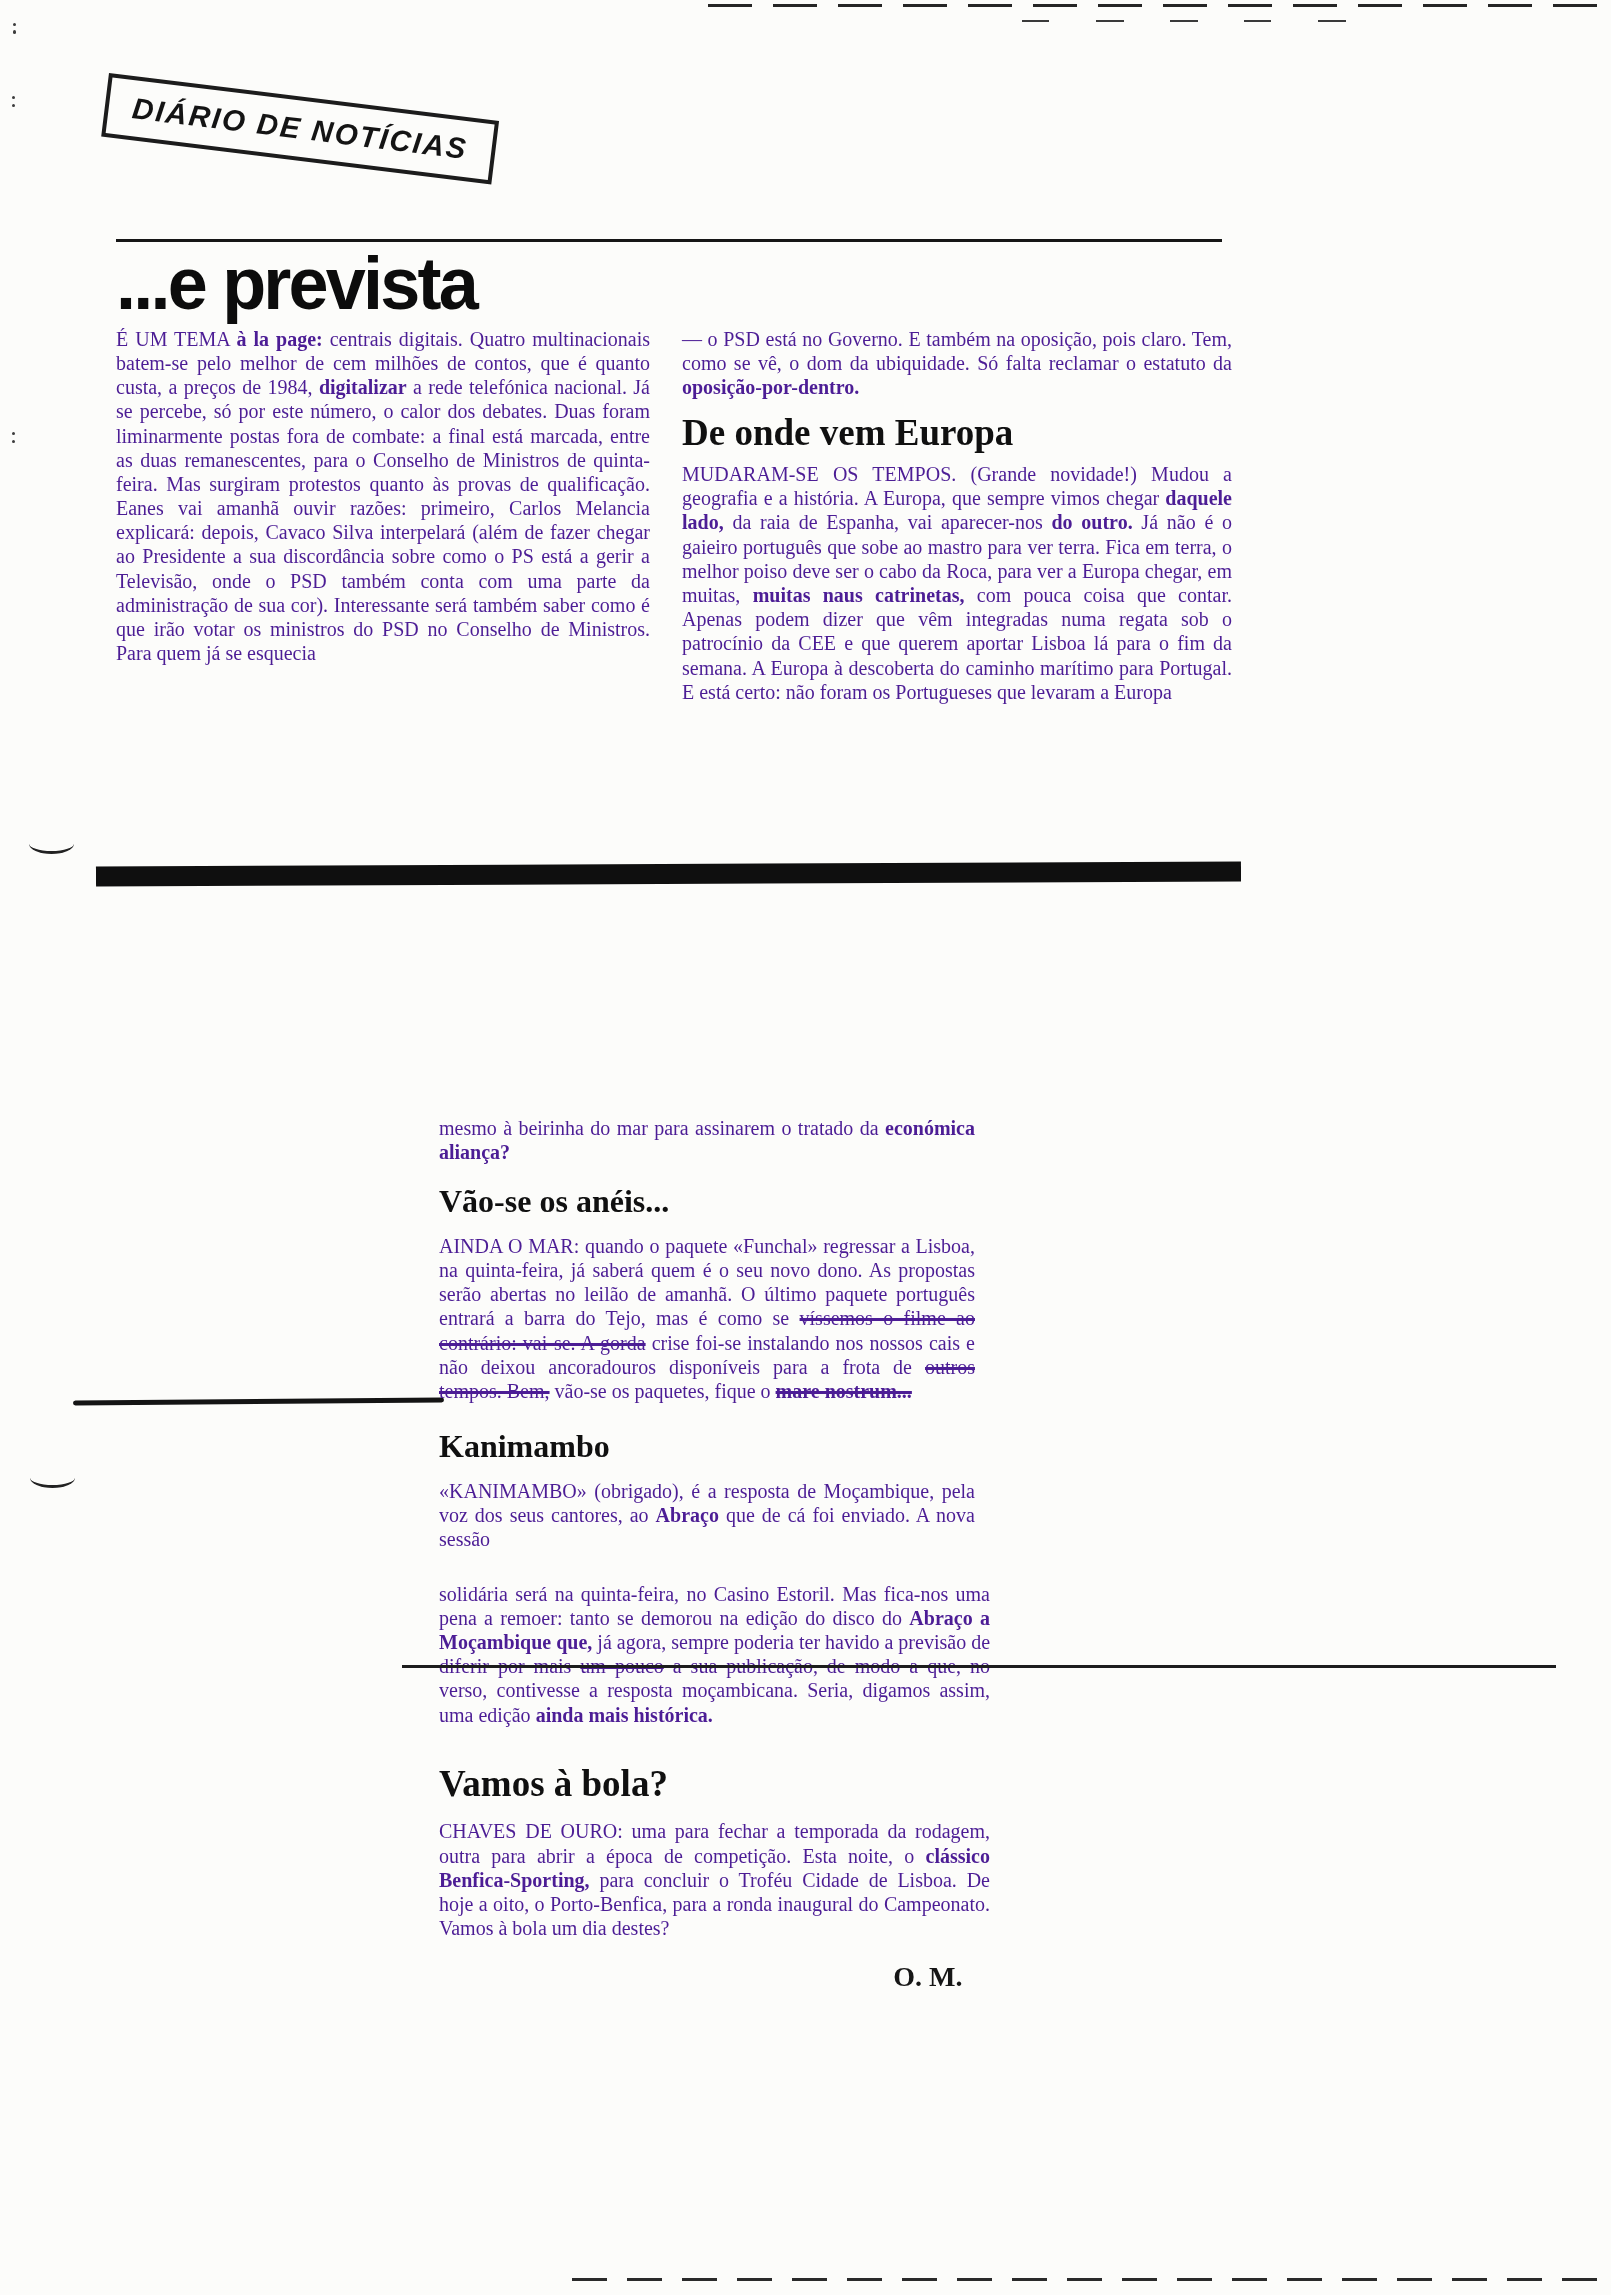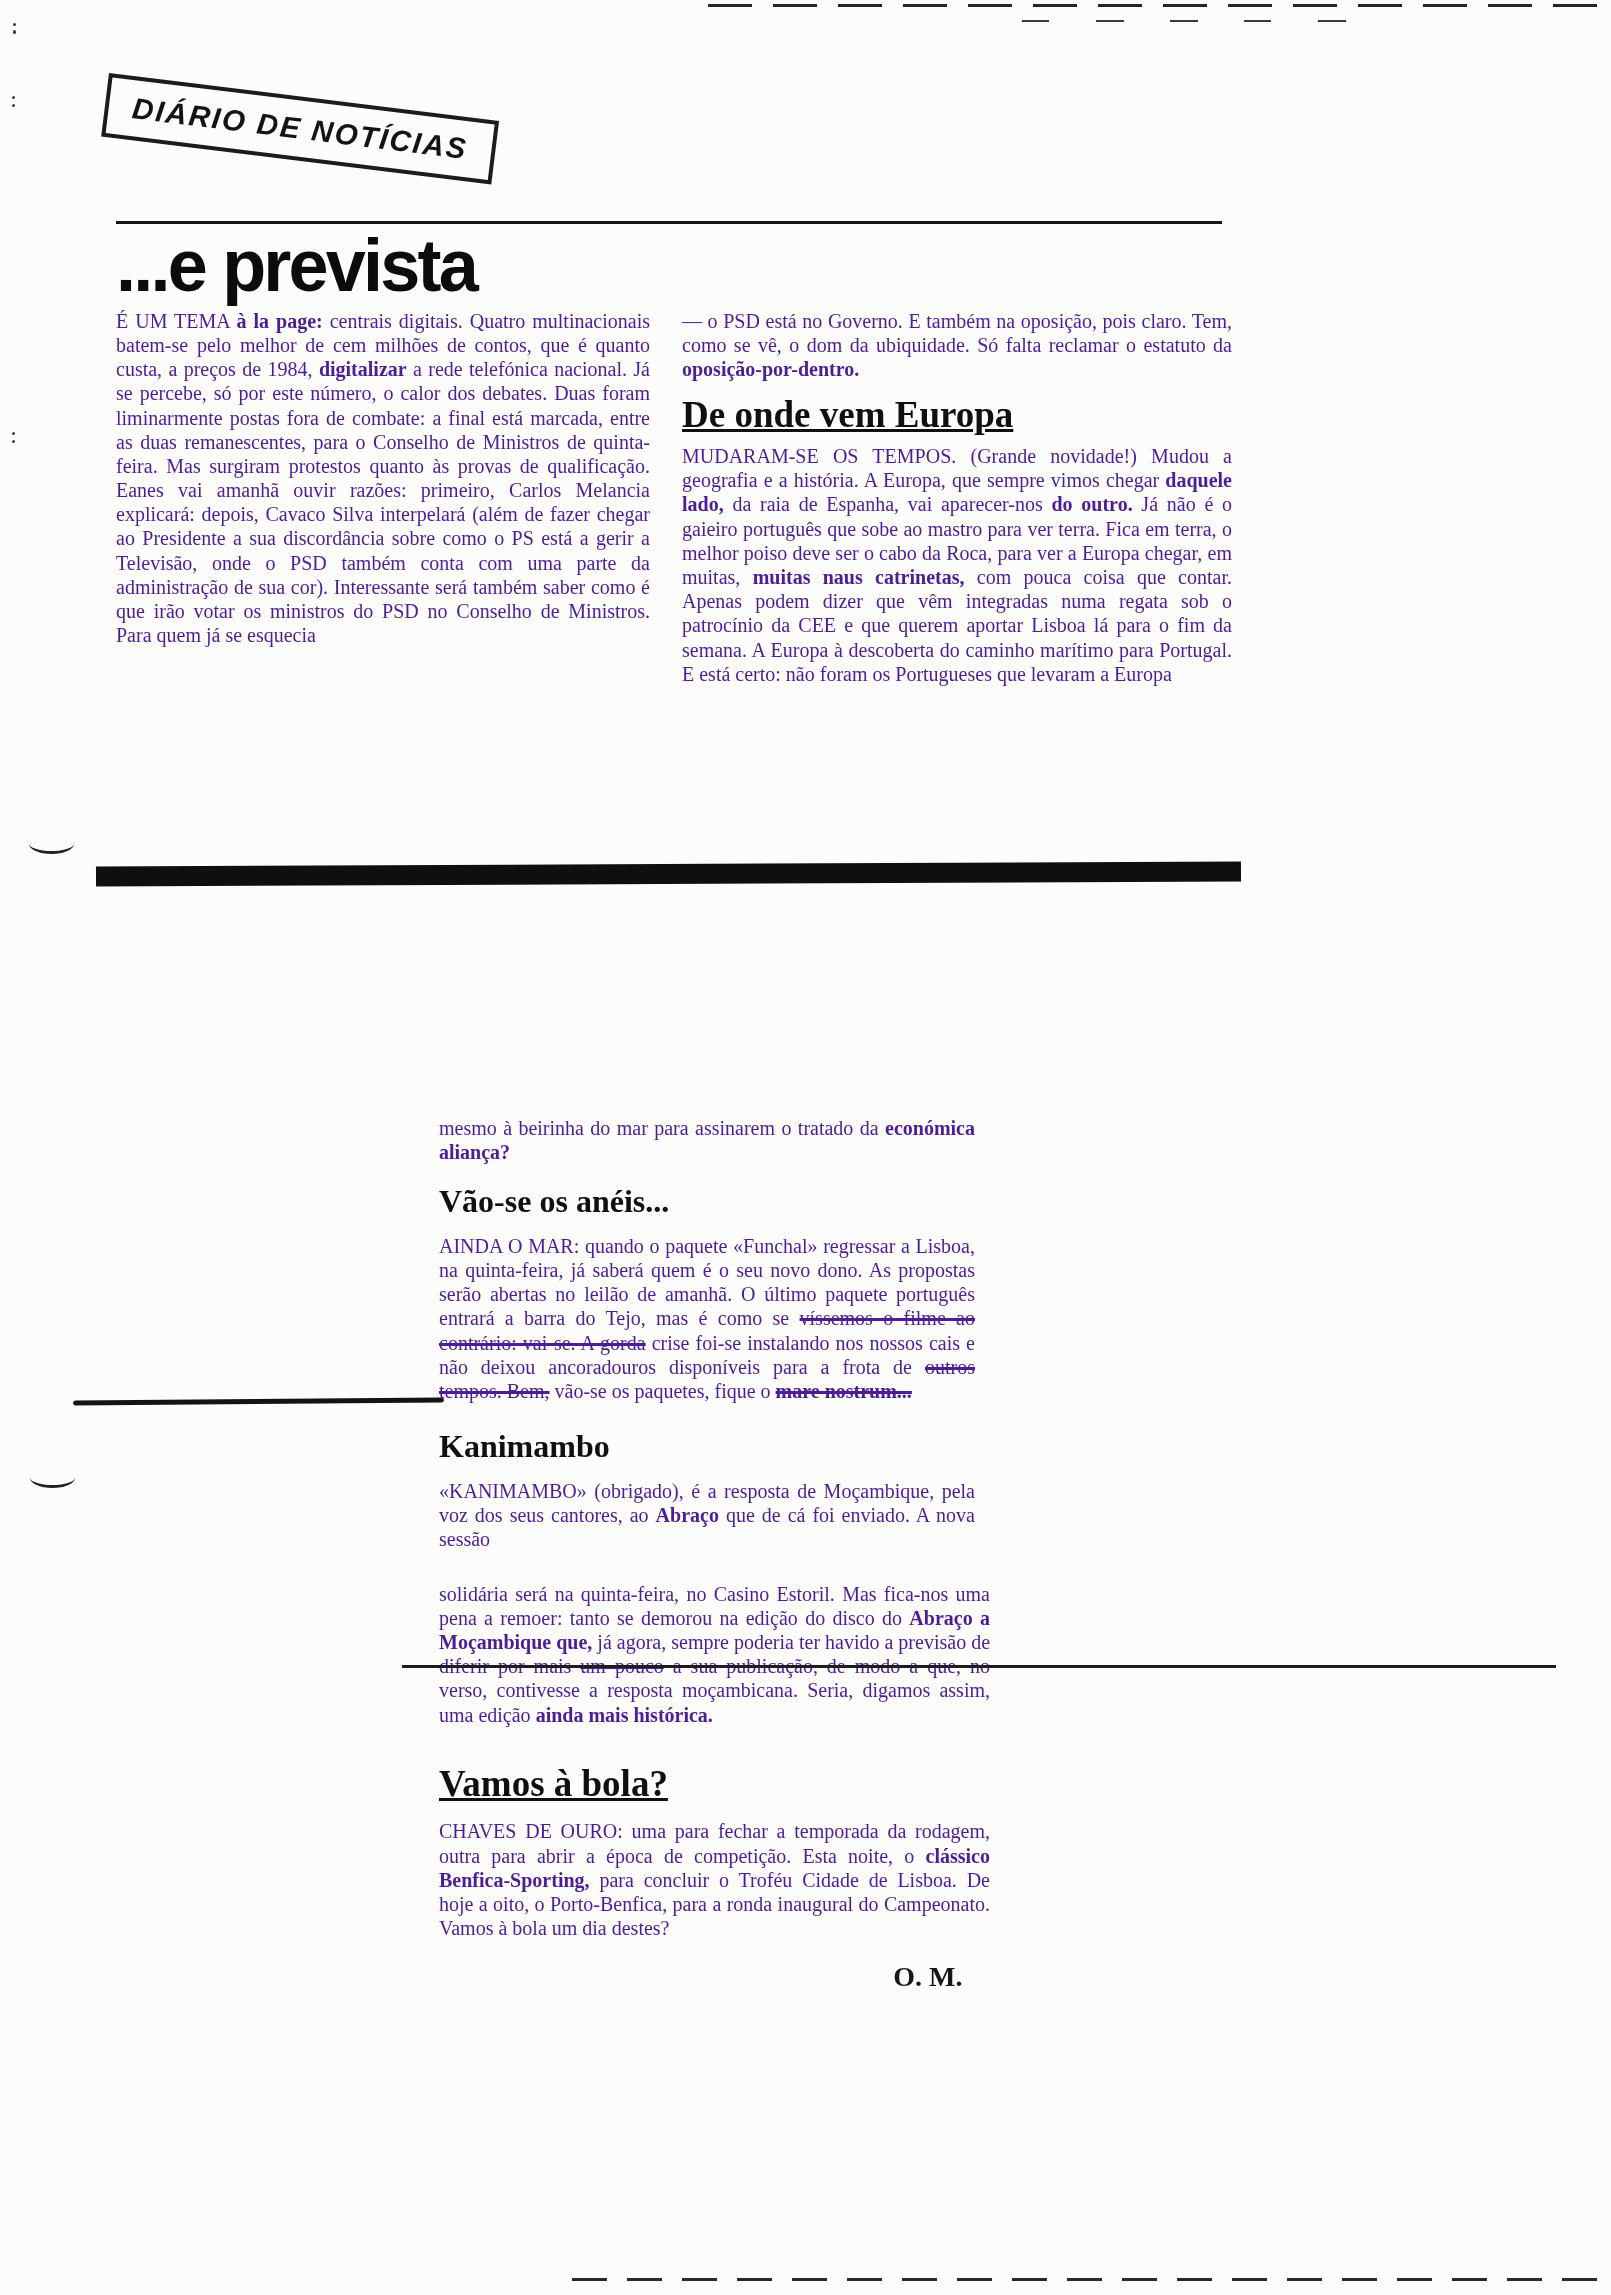--- a/index.html
+++ b/index.html
@@ -34,36 +34,36 @@
     position:absolute; left:109px; top:73px;
     transform:rotate(7deg); transform-origin:left top;
     border:4.4px solid #1c1c1c; padding:10.8px 23.6px; background:transparent;
   }
   .stamp span {
     font-family:"Liberation Sans", sans-serif; font-weight:bold; font-style:italic;
     font-size:29.5px; letter-spacing:2px; white-space:nowrap; color:#141414;
   }
 
   
-  .clip1 { position:absolute; left:116px; top:221px; width:1126px; }
+  .clip1 { position:absolute; left:116px; top:239px; width:1126px; }
   .rule-top { width:1106px; height:2.9px; background:#161616; }
   .headline {
     font-family:"Liberation Sans", sans-serif; font-weight:bold;
     font-size:75px; letter-spacing:-2.9px; line-height:1.04;
     margin-top:2px; transform:scaleX(.96); transform-origin:left; color:#0c0c0c;
   }
   .cols { display:flex; gap:32px; margin-top:4.9px; }
   .c-left  { width:534px; }
   .c-right { width:550px; }
   p.body { font-size:20px; line-height:1.21; text-align:justify; color:#4c1d95; }
   .b { font-weight:bold; }
   .strike { text-decoration:line-through; text-decoration-thickness:2.5px; }
   .strike.b { text-decoration:line-through; text-decoration-thickness:2.9px; }
   h2.sec   { font-size:32px; font-weight:bold; color:#101010; }
-  h2.sec-lg{ font-size:37px; font-weight:bold; color:#101010;text-decoration:underline; }
+  h2.sec-lg{ font-size:37px; font-weight:bold; color:#101010; }
   .h-ubiq  { margin:1px 0 7.9px 0; }
   .h-europa{ margin:11.8px 0 7.9px 0; }
   .bar { position:absolute; left:96px; top:864px; width:1145px; height:19.7px;
     background:#0f0f0f; transform:rotate(-0.25deg); }
 
   
   .clip2 { position:absolute; left:439px; top:1116px; width:1122px; }
   .cols2 { display:flex; gap:30.5px;flex-direction:column; }
   .c2-left  { width:536px; }
   .c2-right { width:551px; }

